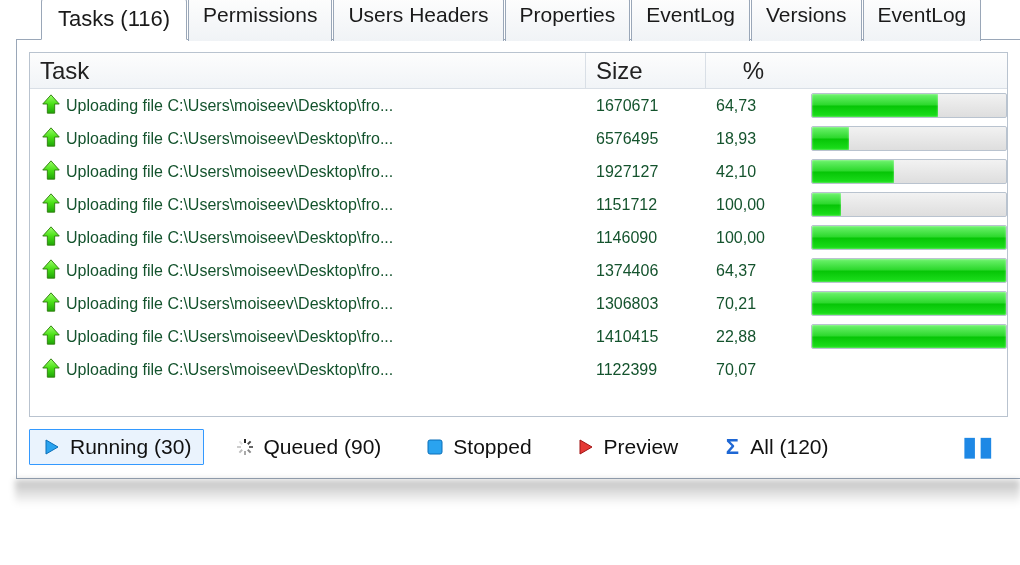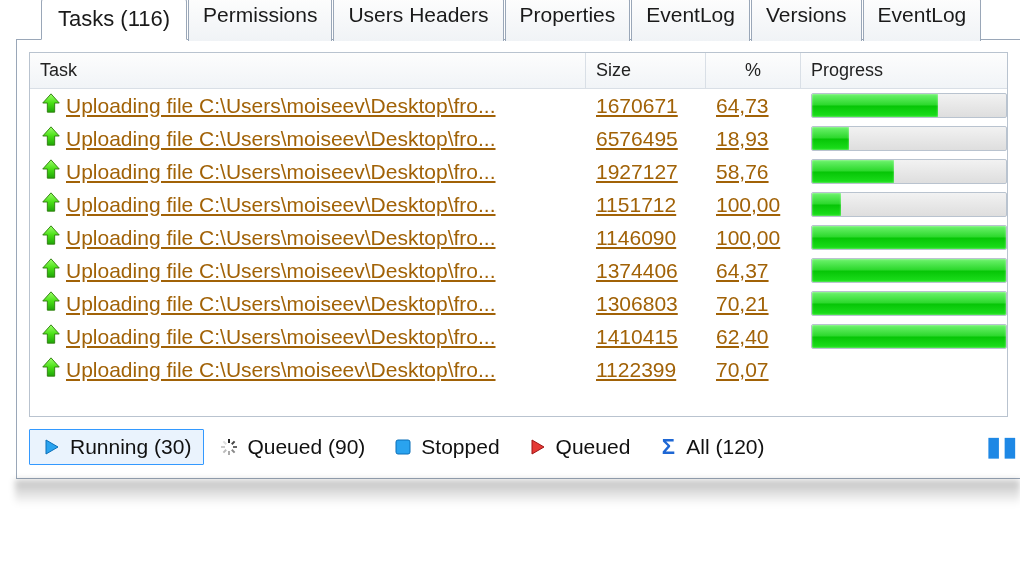--- a/index.html
+++ b/index.html
@@ -83,47 +83,46 @@
     .thead {
       display: flex;
       height: 36px;
       border-bottom: 1px solid #d9dfe6;
       background: linear-gradient(#fdfdfd, #f1f4f7);
     }
     .th {
       border-right: 1px solid #d9dfe6;
       padding: 5px 10px;
       color: #222;
-      font-size: 18px;
+      font-size: 24px;
       display: flex;
       align-items: center;
     }
     .th:last-child { border-right: none; }
     .col-task { width: 556px; }
     .col-size { width: 120px; }
     .col-pct { width: 95px; justify-content: center; }
     .col-prog { flex: 1; }
     
     .tbody {
       overflow: hidden;
       flex: 1;
     }
     .row {
       display: flex;
       height: 33px;
       align-items: center;
     }
     .cell {
       padding: 0 10px;
-      font-size: 21px;
-      color: #a16207;
+      font-size: 16px;
+      color: #14532d;
       white-space: nowrap;
       overflow: hidden;
       text-overflow: ellipsis;
-      text-decoration: underline;
     }
     .cell.task {
       width: 556px;
       display: flex;
       align-items: center;
       gap: 4px;
     }
     .cell.size { width: 120px; }
     .cell.pct { width: 95px; padding-right: 18px; }
     .cell.prog { flex: 1; padding-right: 0; }
@@ -144,22 +143,22 @@
       overflow: hidden;
     }
     .progress-fill {
       height: 100%;
       background: linear-gradient(to bottom, #6ef36e 0%, #2bd82b 48%, #06c506 52%, #1de01d 100%);
       box-shadow: inset 0 0 2px rgba(255,255,255,0.7);
     }
     
     .filter-bar {
       display: flex;
-      gap: 2px;
-      padding: 8px 0 10px 12px;
+      gap: 18px;
+      padding: 8px 24px 10px 12px;
       align-items: center;
     }
     .filter-btn {
       display: flex;
       align-items: center;
       gap: 8px;
       padding: 5px 12px;
       font-size: 21px;
       color: #111;
       cursor: pointer;
@@ -189,21 +188,20 @@
     <div class="tab">EventLog</div>
   </div>
 
   <div class="panel">
 
     <div class="table-wrap">
       <div class="thead">
         <div class="th col-task">Task</div>
         <div class="th col-size">Size</div>
         <div class="th col-pct">%</div>
-        <div class="th col-prog">Progress</div>
       </div>
       <div class="tbody" id="tbody">
           <div class="row">
             <div class="cell task">
               <span><svg class="upload-icon" viewBox="0 0 24 24">
   <defs>
     <linearGradient id="gUp" x1="0" y1="0" x2="0" y2="1">
       <stop offset="0%" stop-color="#9cff6b"></stop>
       <stop offset="50%" stop-color="#4ae016"></stop>
       <stop offset="100%" stop-color="#1fa508"></stop>
@@ -251,21 +249,21 @@
       <stop offset="0%" stop-color="#9cff6b"></stop>
       <stop offset="50%" stop-color="#4ae016"></stop>
       <stop offset="100%" stop-color="#1fa508"></stop>
     </linearGradient>
   </defs>
   <path d="M12 2 L21 12 L16 12 L16 22 L8 22 L8 12 L3 12 Z" fill="url(#gUp)" stroke="#2e7d0c" stroke-width="1"></path>
 </svg></span>
               <span>Uploading file C:\Users\moiseev\Desktop\fro...</span>
             </div>
             <div class="cell size">1927127</div>
-            <div class="cell pct">58,76</div>
+            <div class="cell pct">42,10</div>
             <div class="cell prog">
               <div class="progress">
                 <div class="progress-fill" style="width: 42.1%;"></div>
               </div>
             </div>
           </div>
           <div class="row">
             <div class="cell task">
               <span><svg class="upload-icon" viewBox="0 0 24 24">
   <defs>
@@ -361,21 +359,21 @@
       <stop offset="0%" stop-color="#9cff6b"></stop>
       <stop offset="50%" stop-color="#4ae016"></stop>
       <stop offset="100%" stop-color="#1fa508"></stop>
     </linearGradient>
   </defs>
   <path d="M12 2 L21 12 L16 12 L16 22 L8 22 L8 12 L3 12 Z" fill="url(#gUp)" stroke="#2e7d0c" stroke-width="1"></path>
 </svg></span>
               <span>Uploading file C:\Users\moiseev\Desktop\fro...</span>
             </div>
             <div class="cell size">1410415</div>
-            <div class="cell pct">62,40</div>
+            <div class="cell pct">22,88</div>
             <div class="cell prog">
               <div class="progress">
                 <div class="progress-fill" style="width: 100%;"></div>
               </div>
             </div>
           </div>
           <div class="row">
             <div class="cell task">
               <span><svg class="upload-icon" viewBox="0 0 24 24">
   <defs>
@@ -429,21 +427,21 @@
             </svg>
         </span>
         <span>Stopped</span>
       </div>
       <div class="filter-btn">
         <span class="filter-icon">
           <svg width="16" height="16" viewBox="0 0 16 16">
               <polygon points="2,1 14,8 2,15" fill="#e53935" stroke="#a01414" stroke-width="1"></polygon>
             </svg>
         </span>
-        <span>Queued</span>
+        <span>Preview</span>
       </div>
       <div class="filter-btn">
         <span class="filter-icon" style="color:#1e67d4;font-size:22px;font-weight:bold;">Σ</span>
         <span>All (120)</span>
       </div>
       <div class="spacer"></div>
       <div class="filter-btn" style="padding-right:0;">
         <span class="pause-icon">▮▮</span>
       </div>
     </div>

